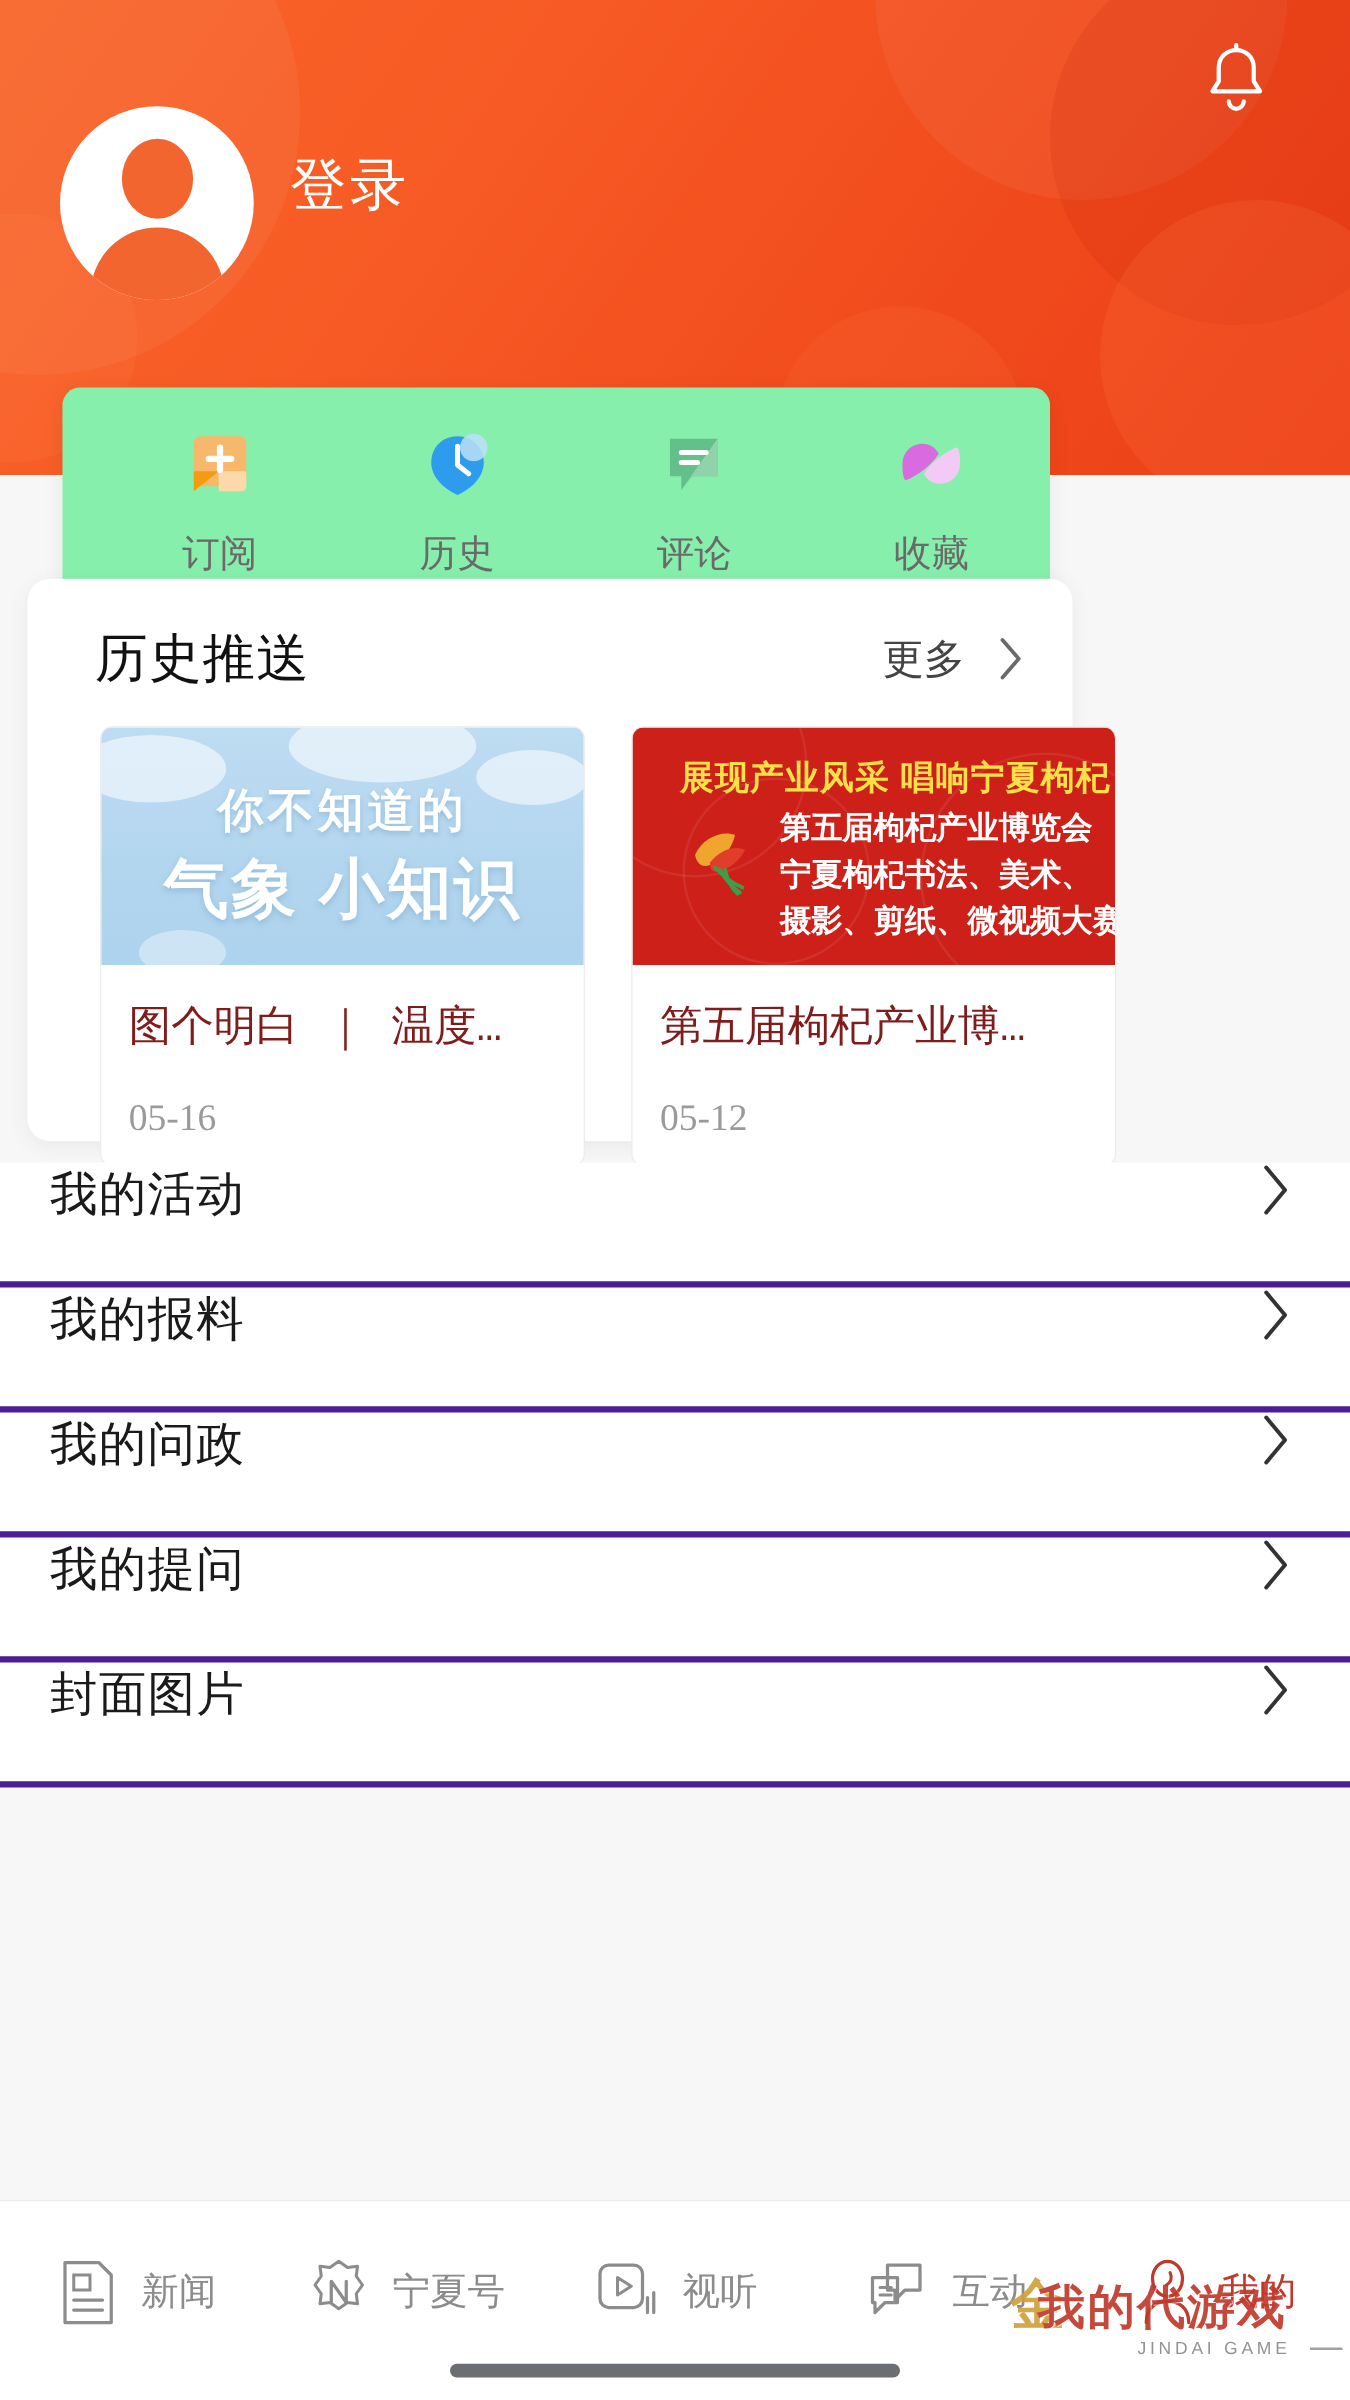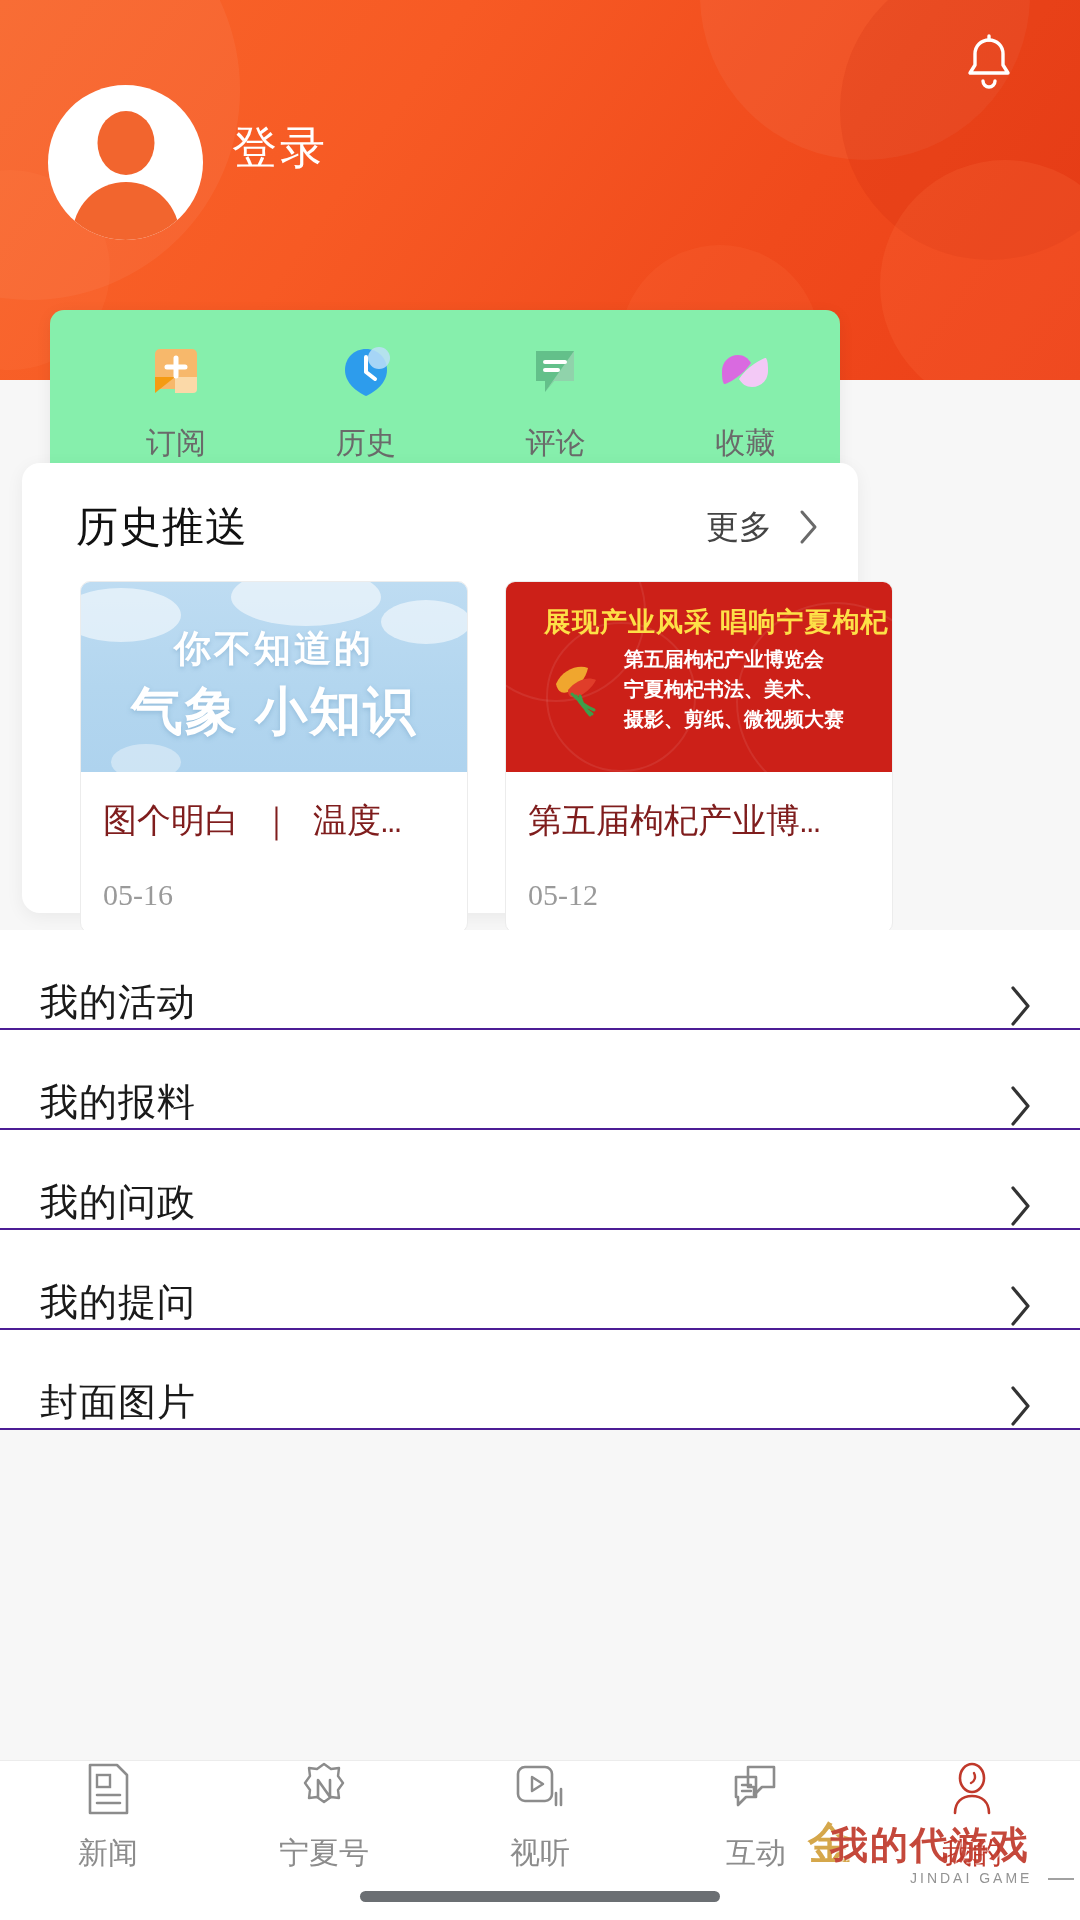--- a/index.html
+++ b/index.html
@@ -83,35 +83,35 @@
     text-shadow:0 2px 4px rgba(90,140,180,0.35); }
   .tA2 { position:absolute; left:0; right:0; top:95px; text-align:center;
     font-size:52px; font-weight:bold; color:#fff; letter-spacing:2px;
     text-shadow:0 2px 5px rgba(90,140,180,0.35); }
   
   .thumbB { background:#cc2018; }
   .branch { position:absolute; border:2px solid rgba(255,255,255,0.08); border-radius:50%; }
   .tB1 { position:absolute; left:38px; right:10px; top:22px;
     font-size:27px; font-weight:bold; color:#fde047; letter-spacing:1px; white-space:nowrap; }
   .tB-sub { position:absolute; left:118px; top:62px; color:#fff; }
-  .tB-sub div { font-size:20px; font-weight:bold; line-height:1.5; white-space:nowrap; }
+  .tB-sub div { font-size:25px; font-weight:bold; line-height:1.5; white-space:nowrap; }
   .tB-logo { position:absolute; left:36px; top:72px; width:70px; height:66px; }
 
   
   .menu { position:absolute; left:0; top:930px; width:1080px; background:#fff; }
-  .menu-row { position:relative; height:100px; display:flex; align-items:flex-end;
-    padding:0 40px; border-bottom:2px solid #4c1d95; }
+  .menu-row { position:relative; height:100px; display:flex; align-items:flex-start;
+    padding:0 40px; border-bottom:5px solid #4c1d95; }
   .menu-label { font-size:38px; color:#1a1a1a; font-family:"Liberation Serif", serif; letter-spacing:1px; }
   .menu-arrow { position:absolute; right:46px; }
 
   
   .tabbar { position:absolute; left:0; bottom:0; width:1080px; height:160px;
     background:#fff; border-top:1px solid #ececec; display:flex; }
-  .tab { flex:1; display:flex; flex-direction:column; align-items:center;
-    gap:16px; padding-bottom:14px; }
+  .tab { flex:1; display:flex; flex-direction:row; align-items:center;
+    justify-content:center; gap:16px; padding-bottom:14px; }
   .tab-label { font-size:30px; color:#8c8c8c; font-family:"Liberation Serif", serif; }
   .tab.active .tab-label { color:#c0392b; }
   .home-indicator { position:absolute; left:50%; transform:translateX(-50%);
     bottom:18px; width:360px; height:11px; border-radius:6px; background:#6b6f73; }
 
   
   .watermark { position:absolute; right:10px; bottom:22px; width:300px; height:86px;
     opacity:0.92; pointer-events:none; }
   .wm-text { position:absolute; left:60px; top:8px; font-size:38px; font-weight:bold;
     color:#c0392b; letter-spacing:2px; font-family:"Liberation Serif", serif;

